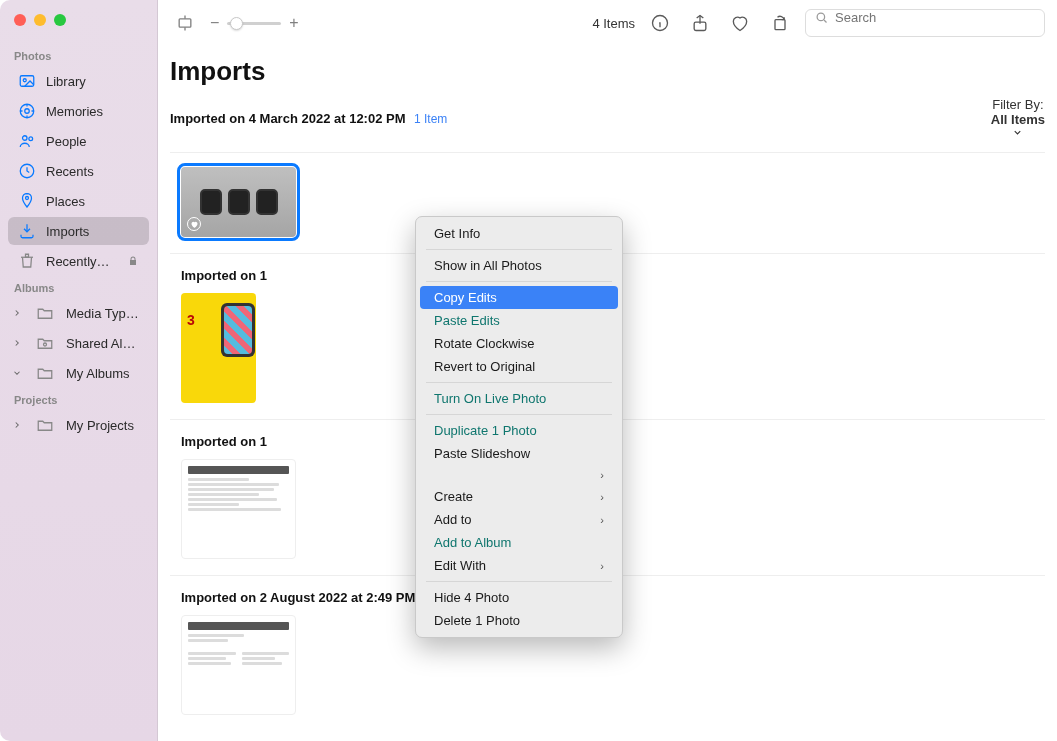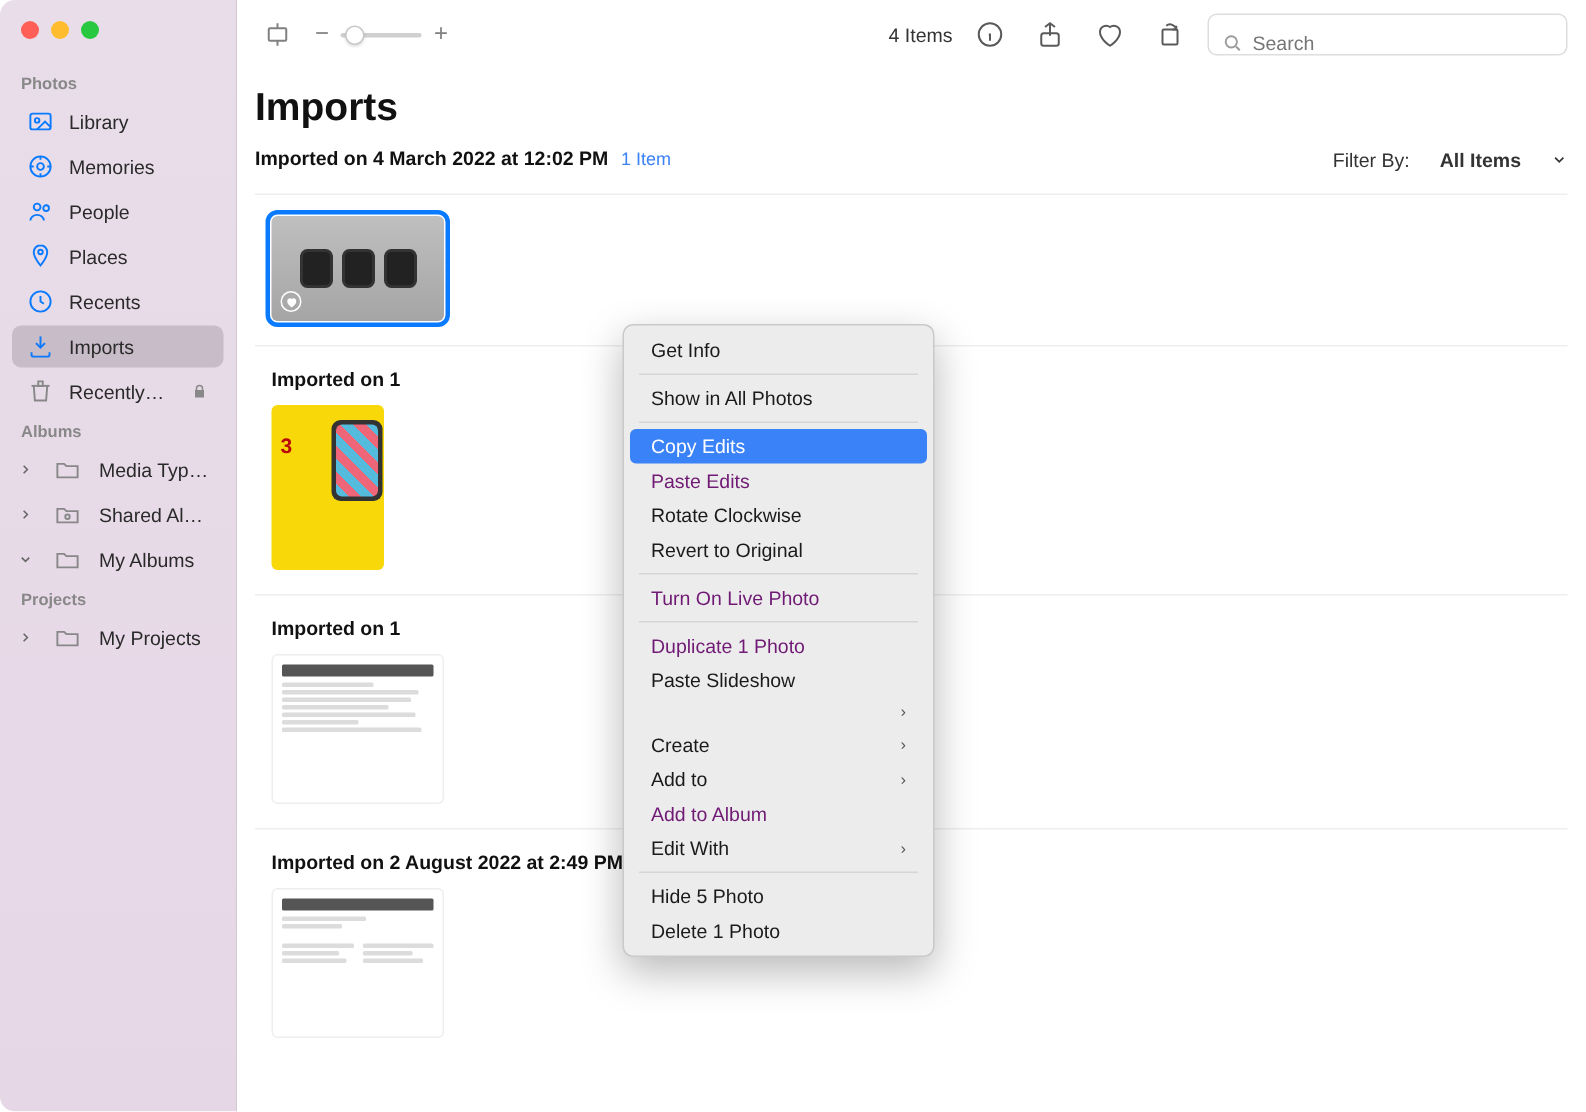--- a/index.html
+++ b/index.html
@@ -24,21 +24,21 @@
 
 
 .main { flex: 1; display: flex; flex-direction: column; }
 .toolbar { height: 46px; display: flex; align-items: center; padding: 0 12px; gap: 10px; }
 .tb-spacer { flex: 1; }
 .tb-icon { width: 30px; height: 26px; display: flex; align-items: center; justify-content: center; color: #5a5a5a; border-radius: 5px; }
 .tb-text { font-size: 13px; color: #333; }
 .zoom-control { display: flex; align-items: center; gap: 8px; color: #808080; }
 .zoom-track { width: 54px; height: 3px; background: #d0d0d0; border-radius: 2px; position: relative; }
 .zoom-thumb { width: 13px; height: 13px; border-radius: 50%; background: #fff; border: 1px solid #c8c8c8; box-shadow: 0 1px 2px rgba(0,0,0,0.15); position: absolute; left: 3px; top: -5px; }
-.search-wrap { display: flex; align-items: flex-end; gap: 6px; width: 240px; height: 28px; border: 1px solid #ddd; border-radius: 6px; padding: 0 8px; color: #999; }
+.search-wrap { display: flex; align-items: flex-start; gap: 6px; width: 240px; height: 28px; border: 1px solid #ddd; border-radius: 6px; padding: 0 8px; color: #999; }
 .search-wrap input { border: none; outline: none; flex: 1; font-size: 13px; color: #333; background: transparent; }
 
 .content { flex: 1; padding: 4px 12px 0 12px; overflow: hidden; position: relative; }
 .page-title { font-size: 26px; font-weight: 700; margin: 6px 0 10px 0; color: #111; }
 .filter-row { display: flex; align-items: center; justify-content: space-between; margin-bottom: 12px; }
 .import-date { font-size: 13px; font-weight: 600; color: #111; }
 .item-count { font-size: 12px; font-weight: 400; color: #3b82f6; margin-left: 4px; }
 .filter-by { font-size: 13px; color: #333; }
 .filter-by .val { font-weight: 600; }
 
@@ -56,21 +56,21 @@
 .thumb .watchbits .sq { width:22px; height:26px; background:#222; border-radius:5px; border:2px solid #333;}
 .thumb .phone { position:absolute; left:40px; top:10px; width:34px; height:54px; background:#333; border-radius:6px; }
 .thumb .phone:after { content:""; position:absolute; inset:3px; background: repeating-linear-gradient(45deg,#5bd,#5bd 6px,#e67 6px,#e67 12px); border-radius:4px;}
 .thumb .promo-text { position:absolute; left:6px; top:20px; font-size:14px; font-weight:800; color:#b90907; line-height:1;}
 .thumb .docline { height:3px; background:#dcdcdc; margin:2px 0; border-radius:1px;}
 .thumb .doctop { height:8px; background:#555; margin-bottom:4px; border-radius:1px;}
 
 
 .context-menu { position: absolute; left: 257px; top: 170px; width: 208px; background: #ececec; border: 1px solid #c9c9c9; border-radius: 7px; box-shadow: 0 10px 28px rgba(0,0,0,0.28); padding: 5px 0; z-index: 100; }
 .cm-item { display: flex; align-items: center; justify-content: space-between; font-size: 13px; color: #1a1a1a; padding: 4px 14px; margin: 0 4px; border-radius: 4px; }
-.cm-item.disabled { color: #701a75; }
+.cm-item.disabled { color: #0f766e; }
 .cm-item.highlight { background: #3a82f7; color: #fff; }
 .cm-sep { height: 1px; background: #d6d6d6; margin: 4px 10px; }
 .cm-arrow { font-size: 11px; color: #555; }
 
 svg { display: block; }
 </style>
 </head>
 <body>
 
 <div class="sidebar">
@@ -108,34 +108,34 @@
           <circle cx="9" cy="8" r="3"></circle>
           <circle cx="17" cy="9" r="2.5"></circle>
           <path d="M3 20c0-3 3-5 6-5s6 2 6 5"></path>
         </svg>
     </span>
     <span class="label">People</span>
   </div>
   <div class="nav-item">
     <span class="icon">
       <svg width="18" height="18" viewBox="0 0 24 24" fill="none" stroke="currentColor" stroke-width="1.7">
+          <circle cx="12" cy="12" r="9"></circle>
+          <path d="M12 7v5l3 2"></path>
+        </svg>
+    </span>
+    <span class="label">Recents</span>
+  </div>
+  <div class="nav-item">
+    <span class="icon">
+      <svg width="18" height="18" viewBox="0 0 24 24" fill="none" stroke="currentColor" stroke-width="1.7">
           <path d="M12 2c-3.3 0-6 2.7-6 6 0 4.5 6 12 6 12s6-7.5 6-12c0-3.3-2.7-6-6-6z"></path>
           <circle cx="12" cy="8" r="2"></circle>
         </svg>
     </span>
     <span class="label">Places</span>
-  </div>
-  <div class="nav-item">
-    <span class="icon">
-      <svg width="18" height="18" viewBox="0 0 24 24" fill="none" stroke="currentColor" stroke-width="1.7">
-          <circle cx="12" cy="12" r="9"></circle>
-          <path d="M12 7v5l3 2"></path>
-        </svg>
-    </span>
-    <span class="label">Recents</span>
   </div>
   <div class="nav-item selected">
     <span class="icon">
       <svg width="18" height="18" viewBox="0 0 24 24" fill="none" stroke="currentColor" stroke-width="1.7">
           <path d="M12 3v10"></path>
           <path d="M8 9l4 4 4-4"></path>
           <path d="M4 17v2a2 2 0 0 0 2 2h12a2 2 0 0 0 2-2v-2"></path>
         </svg>
     </span>
     <span class="label">Imports</span>
@@ -270,21 +270,21 @@
   </div>
 
   <div class="content">
     <div class="page-title">Imports</div>
 
     <div class="filter-row">
       <div>
         <span class="import-date">Imported on 4 March 2022 at 12:02 PM</span>
         <span class="item-count">1 Item</span>
       </div>
-      <div class="filter-by" style="display:flex;align-items:center;gap:20px;">
+      <div class="filter-by" style="display:flex;align-items:center;gap:0;flex-direction:column;">
         <span>Filter By:</span>
         <span class="val">All Items</span>
         <span>
           <svg width="11" height="11" viewBox="0 0 24 24" fill="none" stroke="#333" stroke-width="2.5">
               <path d="M6 9l6 6 6-6"></path>
             </svg>
         </span>
       </div>
     </div>
 
@@ -410,21 +410,21 @@
         </div>
       <div class="cm-item disabled">
           <span>Add to Album</span>
         </div>
       <div class="cm-item">
           <span>Edit With</span>
           <span class="cm-arrow">›</span>
         </div>
       <div class="cm-sep"></div>
       <div class="cm-item">
-          <span>Hide 5 Photo</span>
+          <span>Hide 4 Photo</span>
         </div>
       <div class="cm-item">
           <span>Delete 1 Photo</span>
         </div>
     </div>
 
   </div>
 </div>
 
 </body></html>

